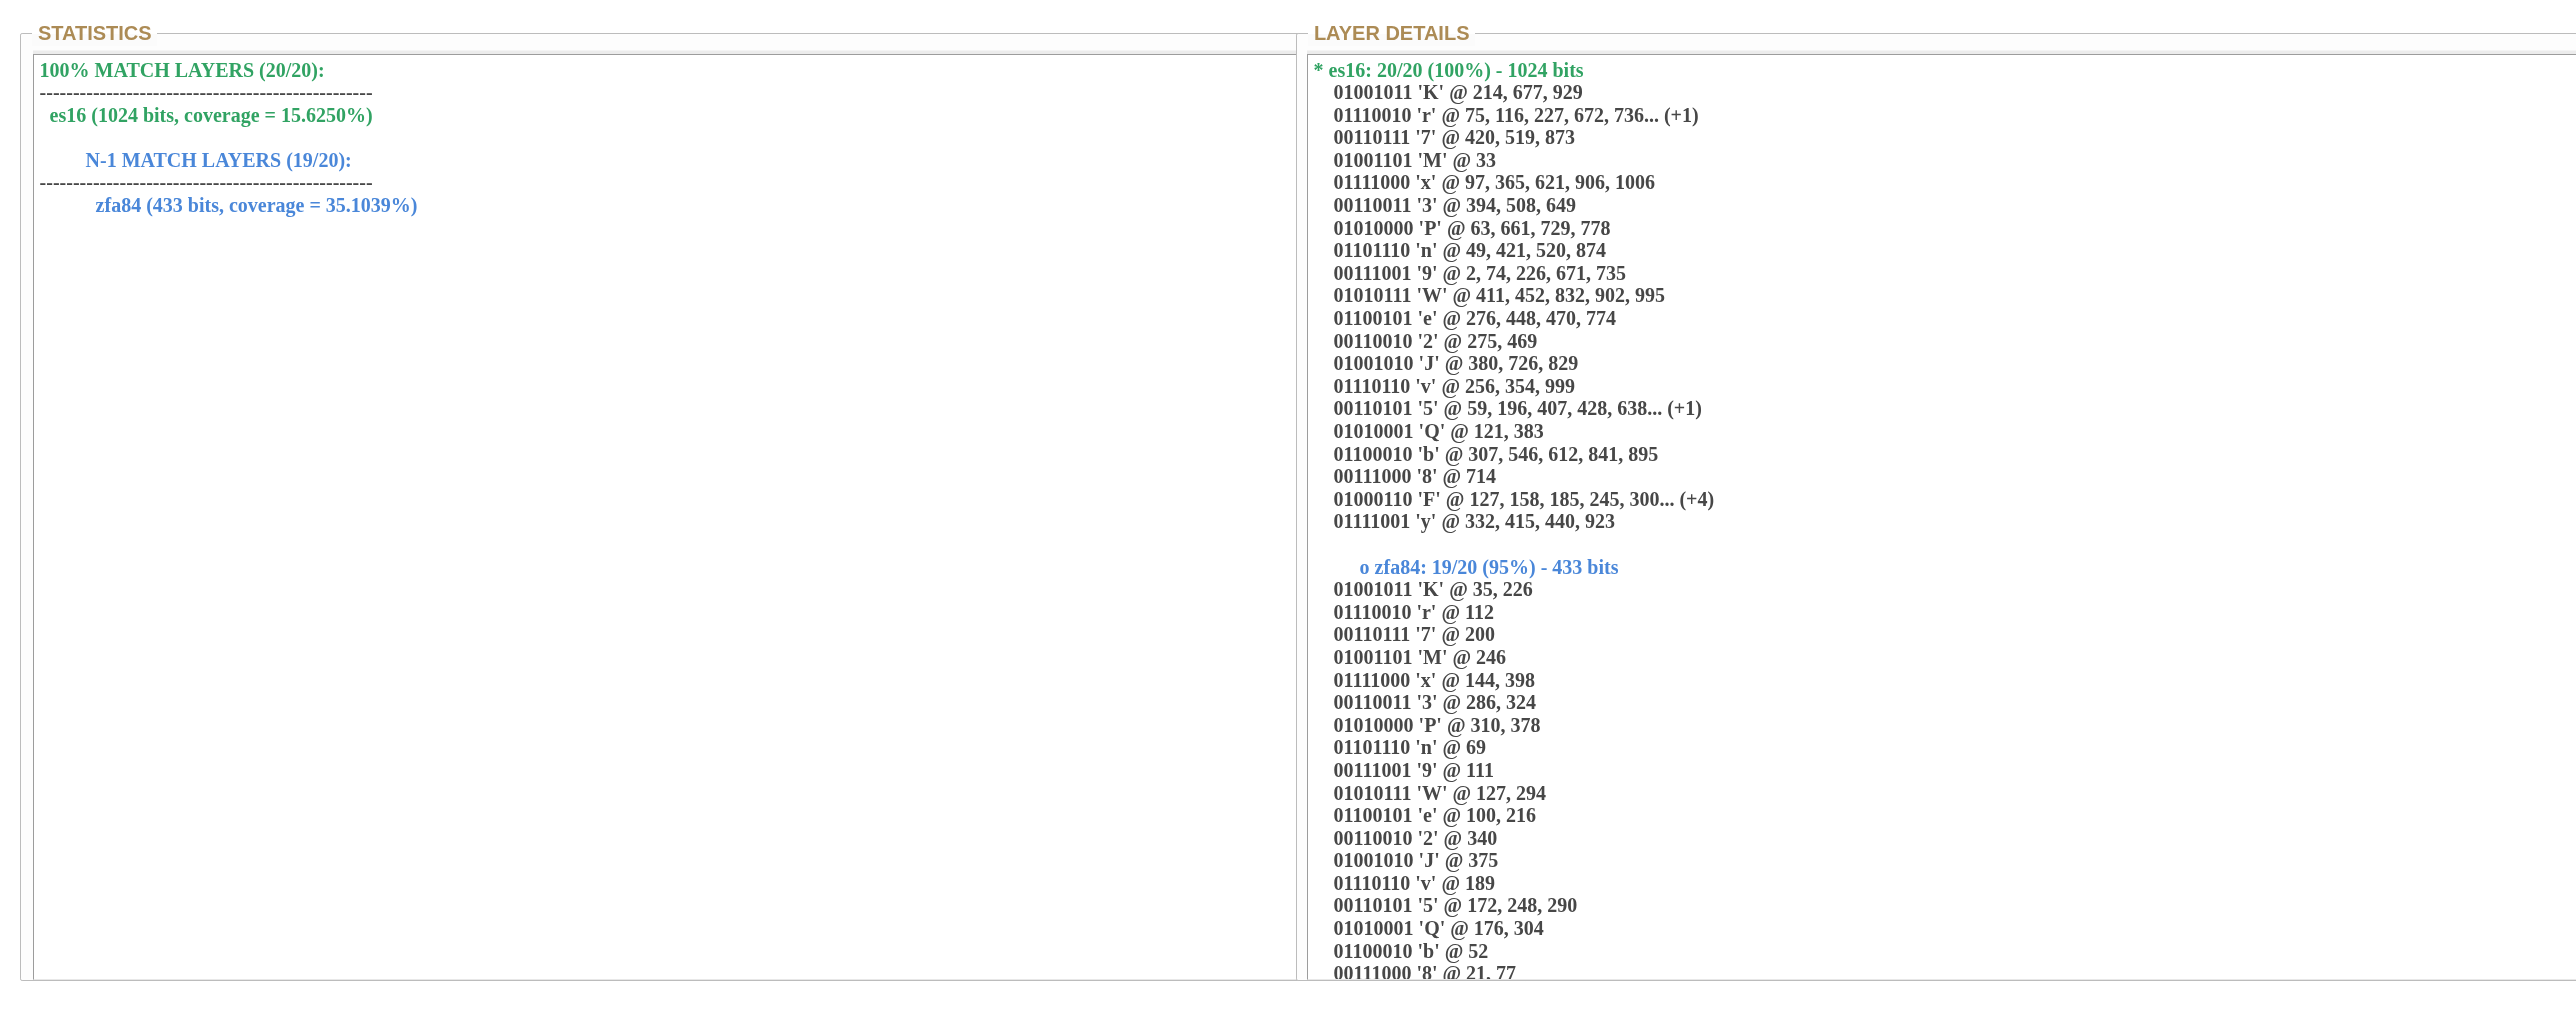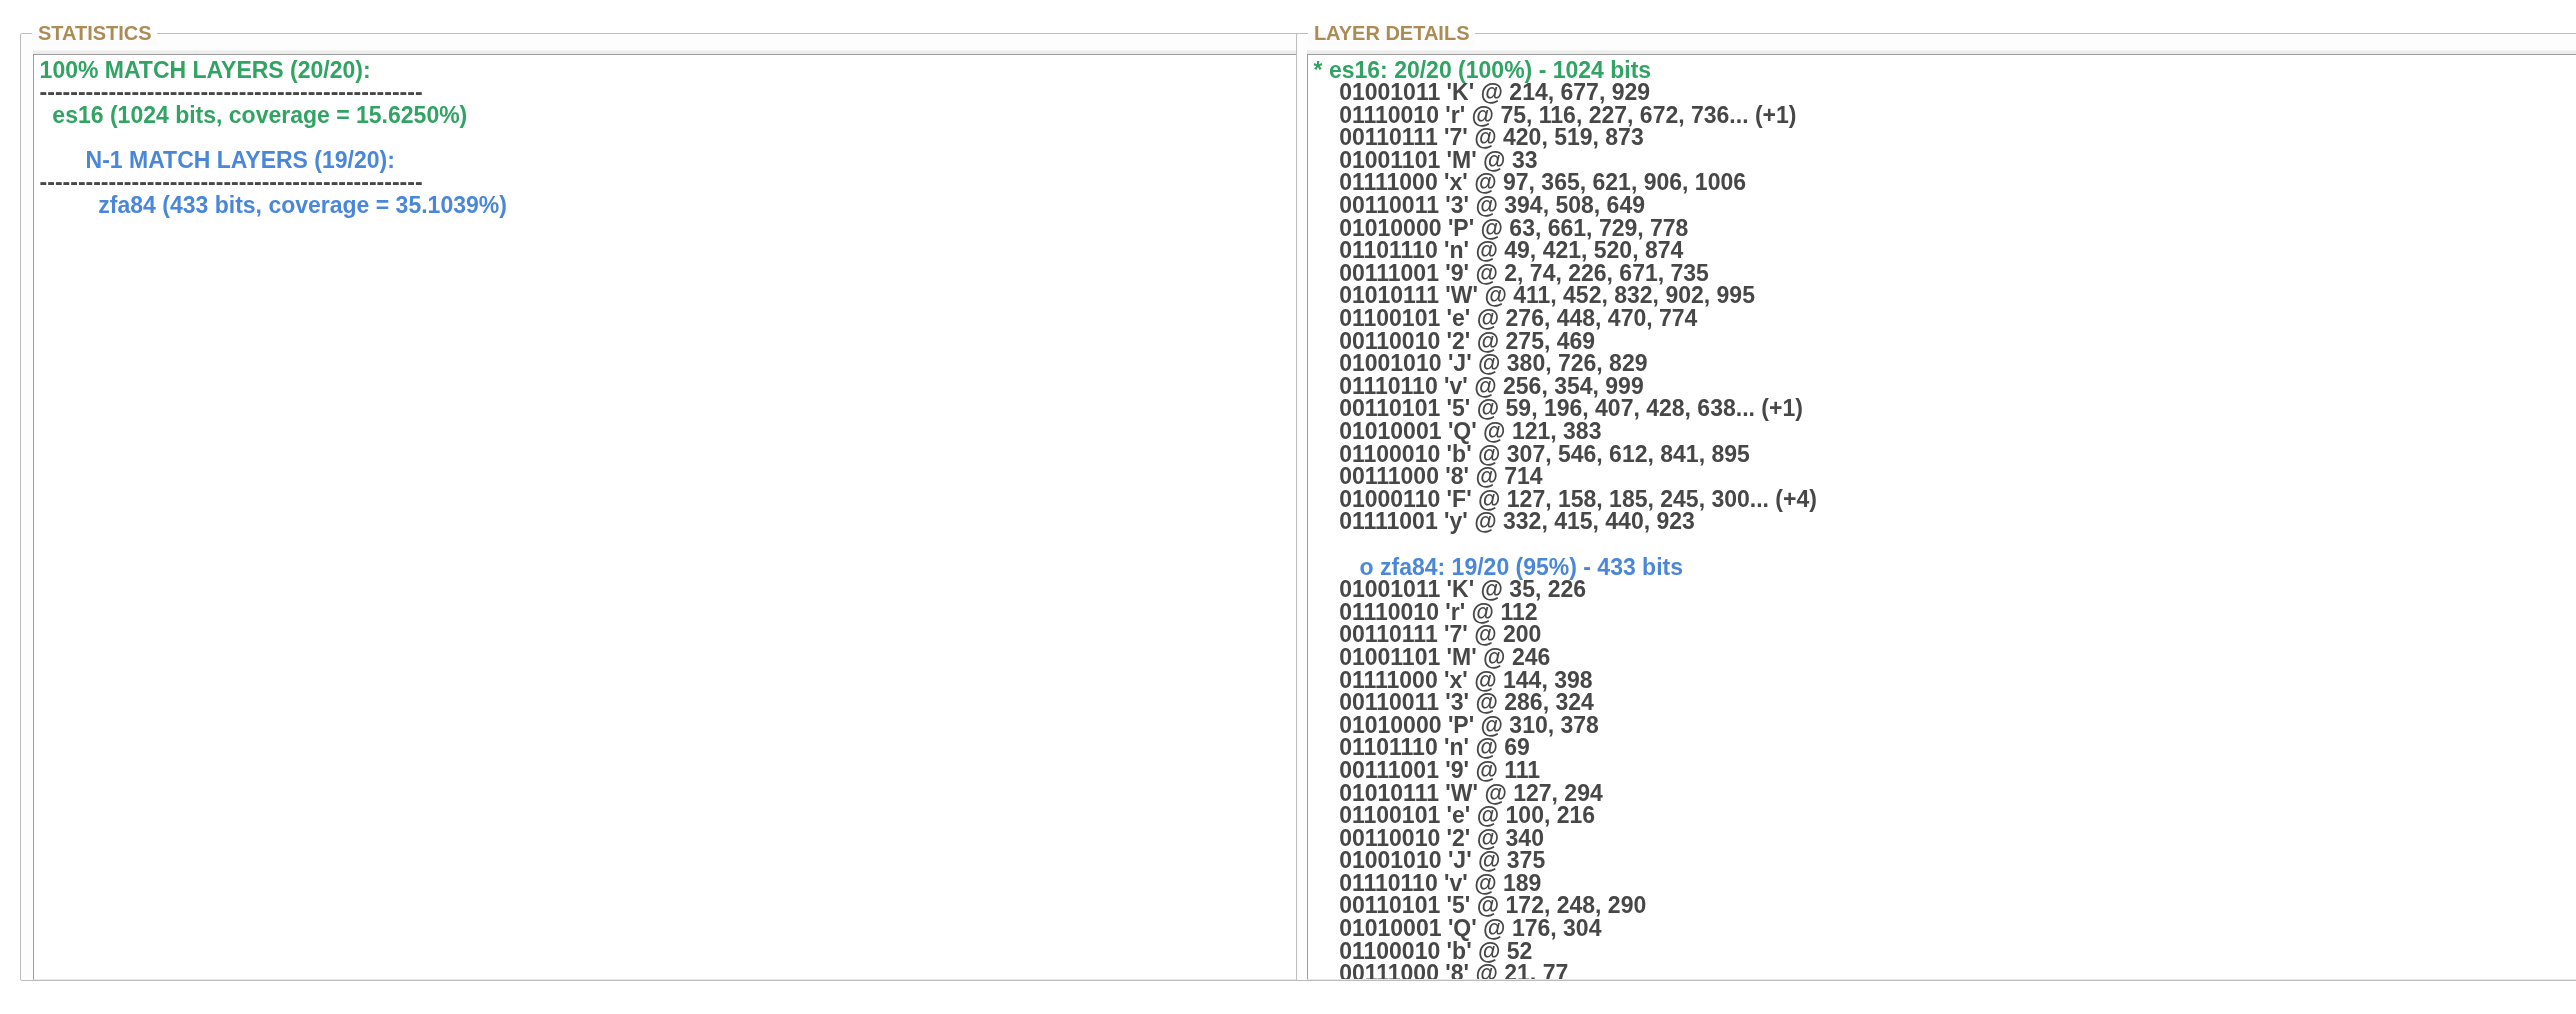--- a/index.html
+++ b/index.html
@@ -25,22 +25,22 @@
     background:#ffffff;
     border:1.4px solid; border-color:#9c9c9c #e2e2e2 #e8e8e8 #9c9c9c;
     box-shadow:0 -3.5px 0 0 #ececec;
     overflow:hidden;
   }
   #panel-layer-details .textbox { left:10px; right:18px; }
 
   .console {
     position:absolute; left:0; top:0; bottom:0; right:22.6px;
     padding:3.5px 0 0 5.6px;
-    font-family:Liberation Sans, sans-serif;
-    font-weight:bold; font-size:23px; line-height:22.6px;
+    font-family:Liberation Serif, serif;
+    font-weight:bold; font-size:20px; line-height:22.6px;
     white-space:pre; overflow:hidden;
   }
   .line { height:22.6px; }
   .c-green { color:var(--green); }
   .c-blue  { color:var(--blue);margin-left:46px;  }
   .c-gray  { color:var(--gray);  }
 
   .scrollbar {
     position:absolute; top:0; bottom:0; right:0; width:22.6px;
     background:#f2f2f2; border-left:0.7px solid #e9e9e9;

